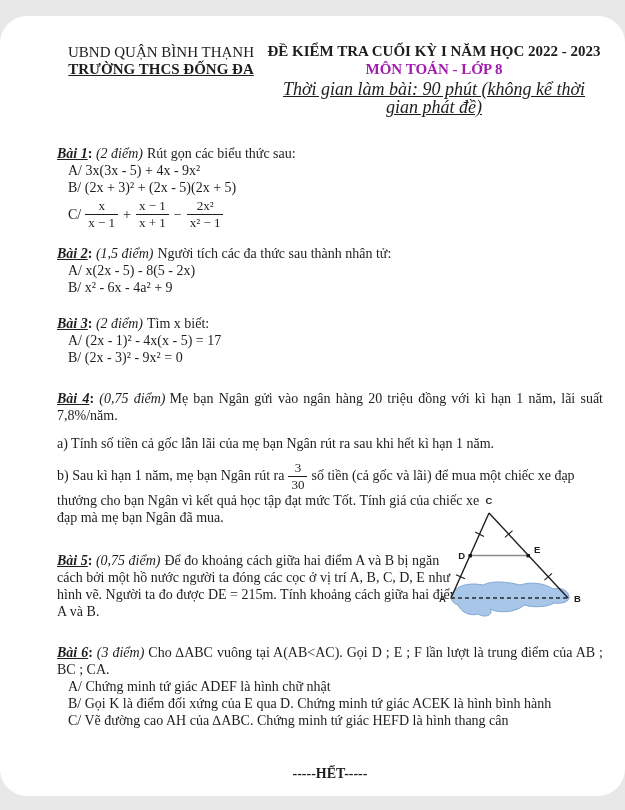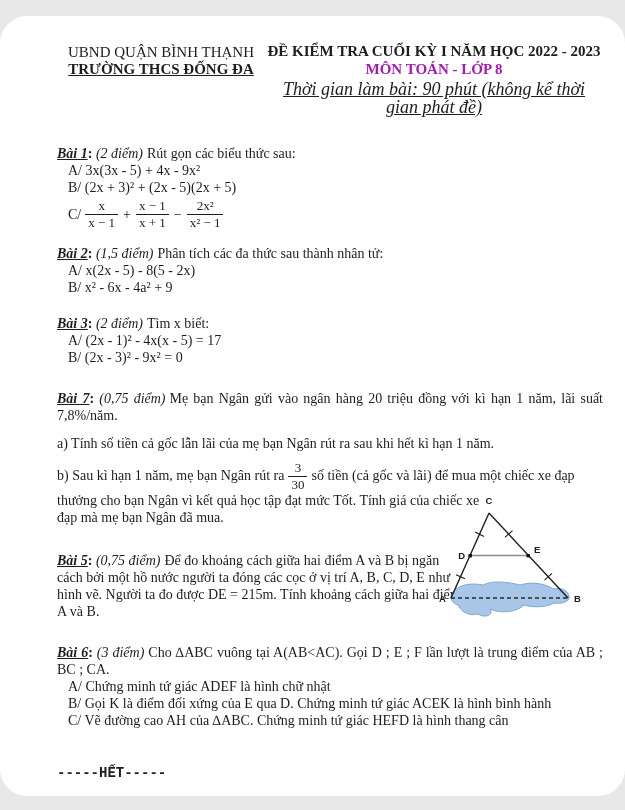--- a/index.html
+++ b/index.html
@@ -45,21 +45,21 @@
   #b2 { margin-top:15px; }
   #b3 { margin-top:19px; }
   #b4 { margin-top:24px; }
   #b4 .intro-p { text-align:justify; }
   #b4 .pa { margin-top:11px; }
   #b4 .pb { margin-top:9px; white-space:nowrap; }
   #b4 .pb2 { width:432px; }
   #b5 { margin-top:26px; width:410px; }
   #b6 { margin-top:24px; }
   #b6 .intro-p { text-align:justify; }
-  .foot { margin-top:36px; text-align:left; font-weight:bold;font-family:Liberation Mono, monospace; }
+  .foot { margin-top:36px; text-align:center; font-weight:bold; }
 
   
   .fig { position:absolute; left:438px; top:474px; width:185px; height:136px; }
   .fig svg { display:block; }
   .fig text { font-family:"Liberation Sans", sans-serif; font-size:9.5px; font-weight:bold; fill:#1d1d1d; }
   .side { stroke:#1d1d1d; stroke-width:1.4; fill:none; }
   .tick { stroke:#1d1d1d; stroke-width:1.1; }
   .de-line { stroke:#8a8a8a; stroke-width:1.4; }
   .dash-ab { stroke:#2a2a2a; stroke-width:1.6; stroke-dasharray:4 3; }
   .pt-sq { fill:#111; }
@@ -102,37 +102,37 @@
         </span>
         <span class="op">−</span>
         <span class="frac">
           <span class="num">2x²</span>
           <span class="den">x² − 1</span>
         </span>
       </div>
     </div>
 
     <div id="b2" class="prob">
-      <p class="prob-head"><span class="head-label">Bài 2</span><span class="sep">: </span><span class="points">(1,5 điểm)</span><span>Phân tích các đa thức sau thành nhân tử:</span></p>
+      <p class="prob-head"><span class="head-label">Bài 2</span><span class="sep">: </span><span class="points">(1,5 điểm)</span><span>Người tích các đa thức sau thành nhân tử:</span></p>
       <div class="items">
         <p>A/ x(2x - 5) - 8(5 - 2x)</p>
         <p>B/ x² - 6x - 4a² + 9</p>
       </div>
     </div>
 
     <div id="b3" class="prob">
       <p class="prob-head"><span class="head-label">Bài 3</span><span class="sep">: </span><span class="points">(2 điểm)</span><span>Tìm x biết:</span></p>
       <div class="items">
         <p>A/ (2x - 1)² - 4x(x - 5) = 17</p>
         <p>B/ (2x - 3)² - 9x² = 0</p>
       </div>
     </div>
 
     <div id="b4" class="prob">
-      <p class="intro-p"><span class="head-label">Bài 7</span><span class="sep">: </span><span class="points">(0,75 điểm)</span><span>Mẹ bạn Ngân gửi vào ngân hàng 20 triệu đồng với kì hạn 1 năm, lãi suất 7,8%/năm.</span></p>
+      <p class="intro-p"><span class="head-label">Bài 4</span><span class="sep">: </span><span class="points">(0,75 điểm)</span><span>Mẹ bạn Ngân gửi vào ngân hàng 20 triệu đồng với kì hạn 1 năm, lãi suất 7,8%/năm.</span></p>
       <p class="pa">a) Tính số tiền cả gốc lẫn lãi của mẹ bạn Ngân rút ra sau khi hết kì hạn 1 năm.</p>
       <p class="pb"><span>b) Sau kì hạn 1 năm, mẹ bạn Ngân rút ra</span><span class="frac">
             <span class="num">3</span>
             <span class="den">30</span>
           </span><span>số tiền (cả gốc và lãi) để mua một chiếc xe đạp</span></p>
       <p class="pb2">thưởng cho bạn Ngân vì kết quả học tập đạt mức Tốt. Tính giá của chiếc xe đạp mà mẹ bạn Ngân đã mua.</p>
     </div>
 
     <div id="b5" class="prob">
       <p><span class="head-label">Bài 5</span><span class="sep">: </span><span class="points">(0,75 điểm)</span><span>Để đo khoảng cách giữa hai điểm A và B bị ngăn cách bởi một hồ nước người ta đóng các cọc ở vị trí A, B, C, D, E như hình vẽ. Người ta đo được DE = 215m. Tính khoảng cách giữa hai điểm A và B.</span></p>

